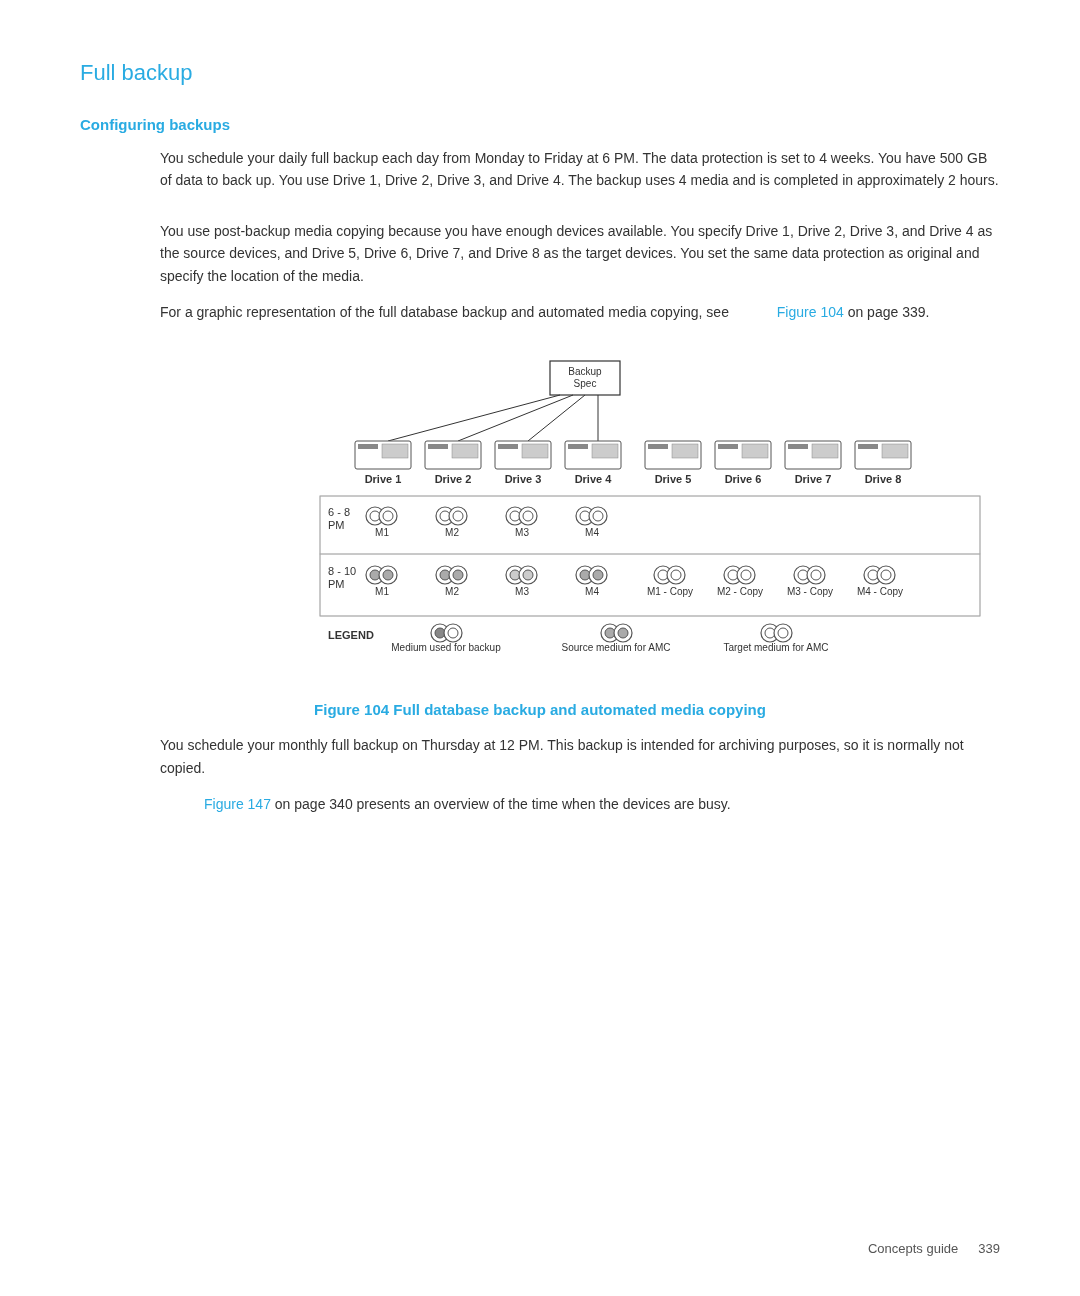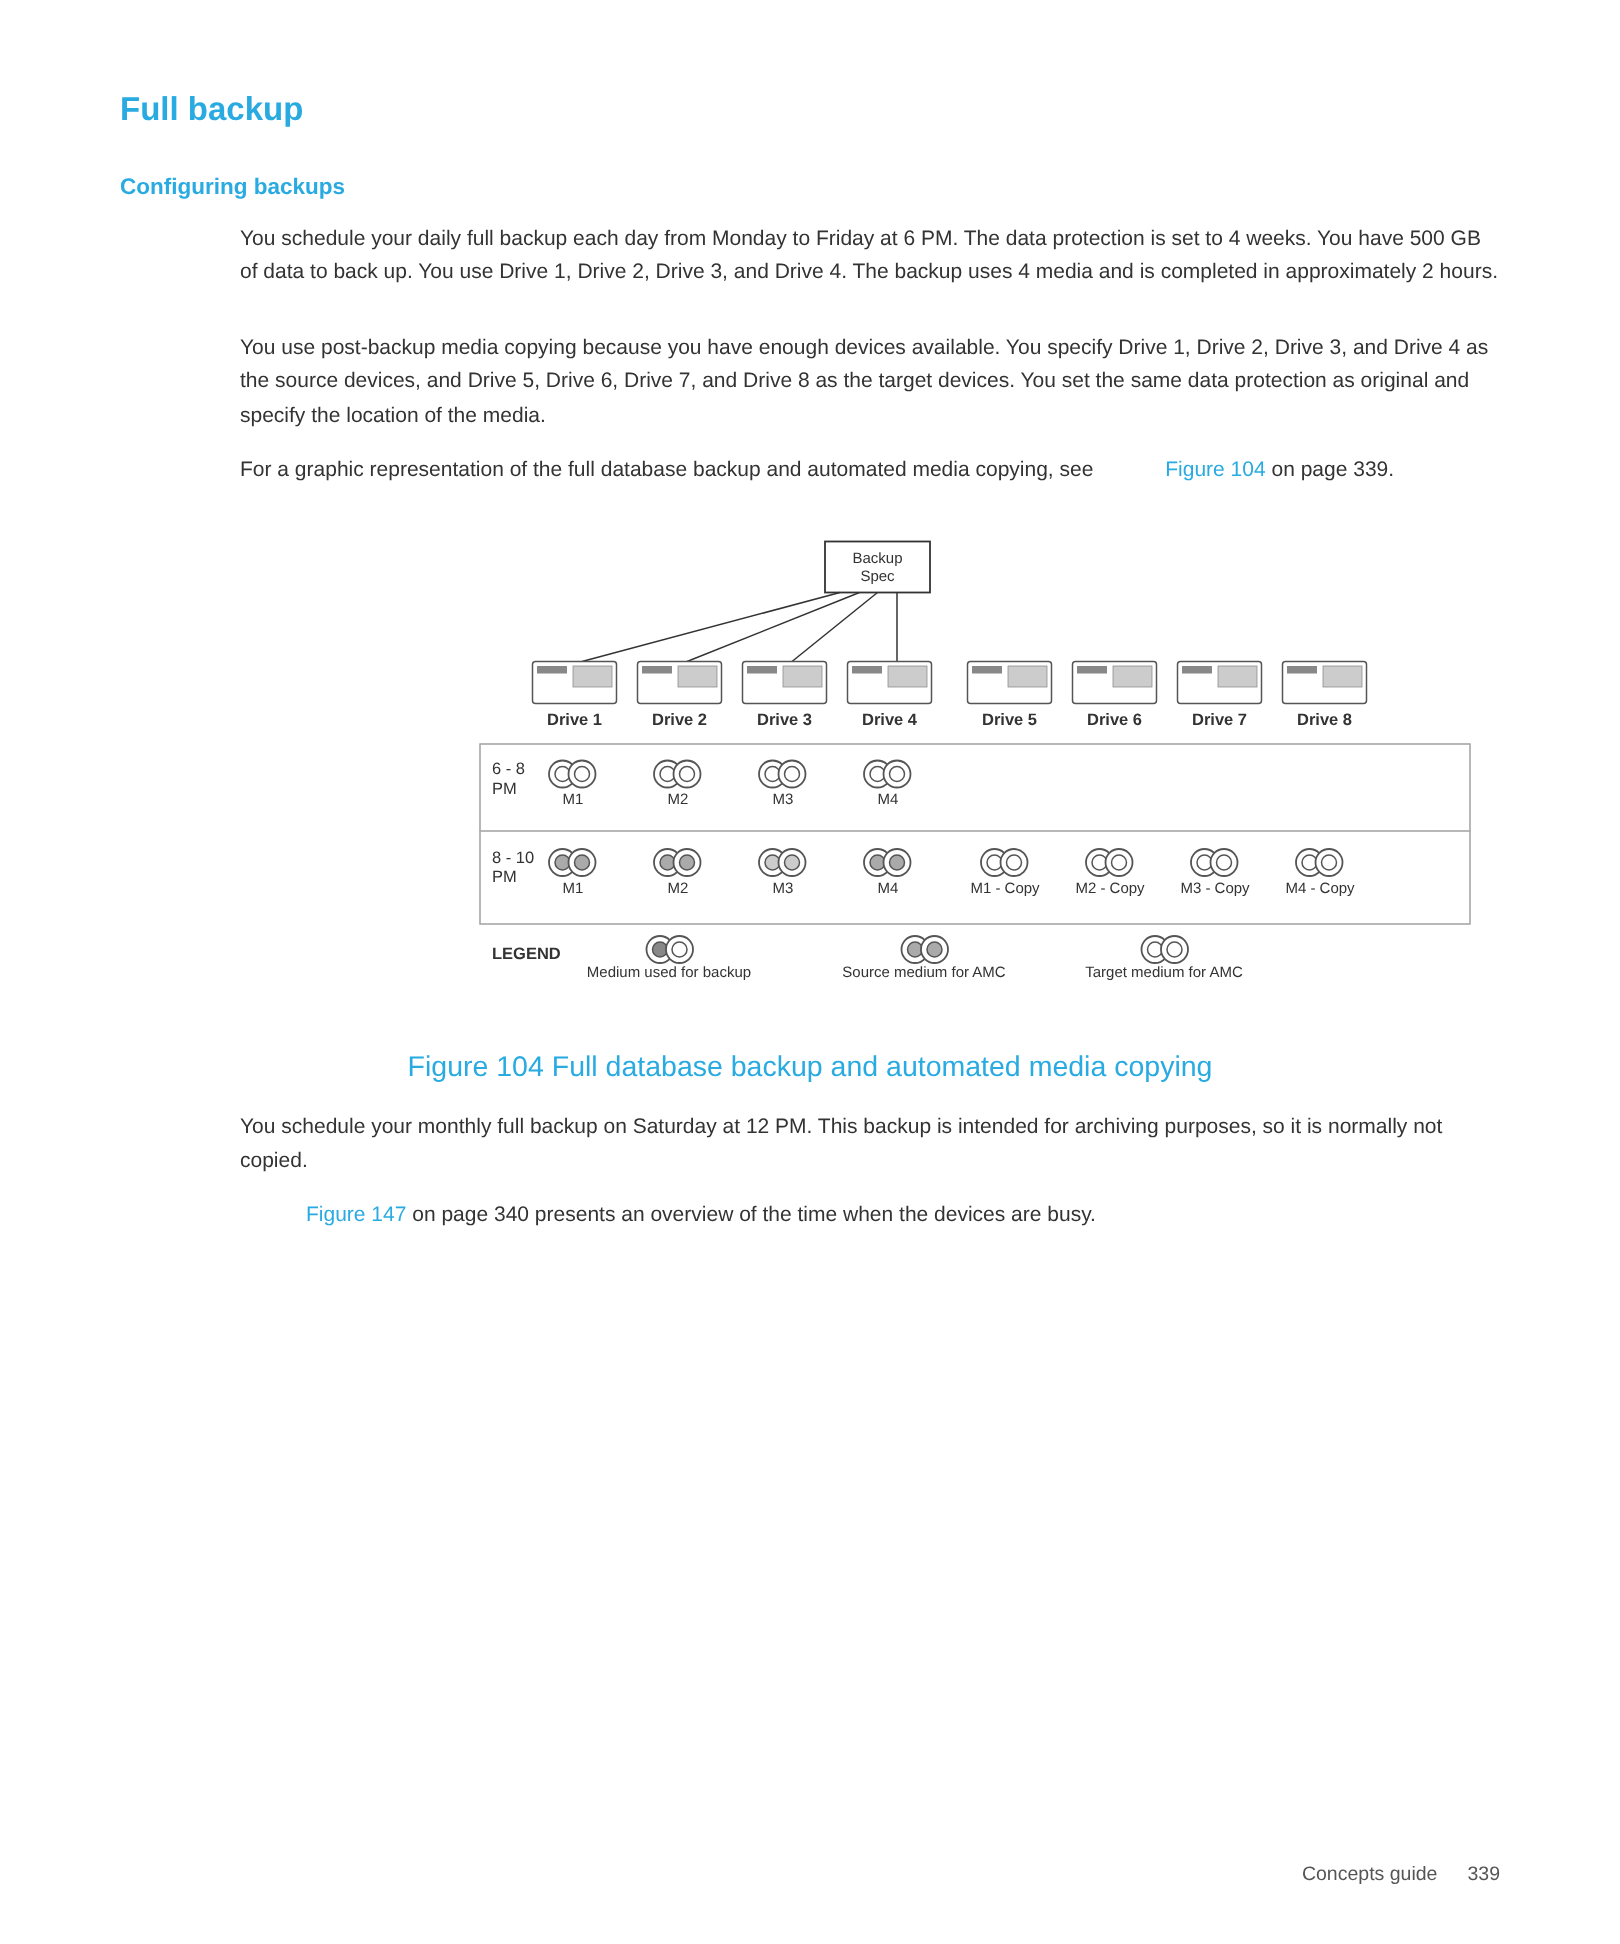--- a/index.html
+++ b/index.html
@@ -12,21 +12,21 @@
       min-height: 1296px;
       position: relative;
     }
     .page {
       padding: 60px 80px 80px 80px;
       max-width: 1080px;
     }
     h1.main-title {
       color: #29abe2;
       font-size: 22px;
-      font-weight: bold;
+      font-weight: normal;
       margin-bottom: 30px;
     }
     h2.section-title {
       color: #29abe2;
       font-size: 15px;
       font-weight: bold;
       margin-bottom: 14px;
     }
     .section {
       margin-bottom: 28px;
@@ -44,23 +44,23 @@
       margin-left: 44px;
     }
     
     .diagram-container {
       margin: 20px auto;
       display: flex;
       justify-content: flex-end;
     }
     .figure-caption {
       text-align: center;
-      font-weight: normal;
-      color: #29abe2;
-      font-size: 19px;
+      font-weight: bold;
+      color: #29abe2;
+      font-size: 15px;
       margin: 10px 0 16px 0;
     }
     
     .page-footer {
       position: absolute;
       bottom: 40px;
       right: 80px;
       font-size: 13px;
       color: #555;
       display: flex;
@@ -245,21 +245,21 @@
       <circle cx="530" cy="282" r="9" fill="white" stroke="#555" stroke-width="1.2"></circle>
       <circle cx="530" cy="282" r="5" fill="white" stroke="#555" stroke-width="1"></circle>
       <circle cx="543" cy="282" r="9" fill="white" stroke="#555" stroke-width="1.2"></circle>
       <circle cx="543" cy="282" r="5" fill="white" stroke="#555" stroke-width="1"></circle>
       <text x="536" y="300" text-anchor="middle" font-size="10" fill="#333">Target medium for AMC</text>
     </svg>
   </div>
 
   <p class="figure-caption">Figure 104 Full database backup and automated media copying</p>
 
-  <p class="body-text">You schedule your monthly full backup on Saturday at 12 PM. This backup is intended for archiving purposes, so it is normally not copied.</p>
+  <p class="body-text">You schedule your monthly full backup on Thursday at 12 PM. This backup is intended for archiving purposes, so it is normally not copied.</p>
   <p class="body-text">
     <a class="link-text">Figure 147</a> on page 340 presents an overview of the time when the devices are busy.
   </p>
 
 </div>
 
 <div class="page-footer">
   <span>Concepts guide</span>
   <span>339</span>
 </div>

